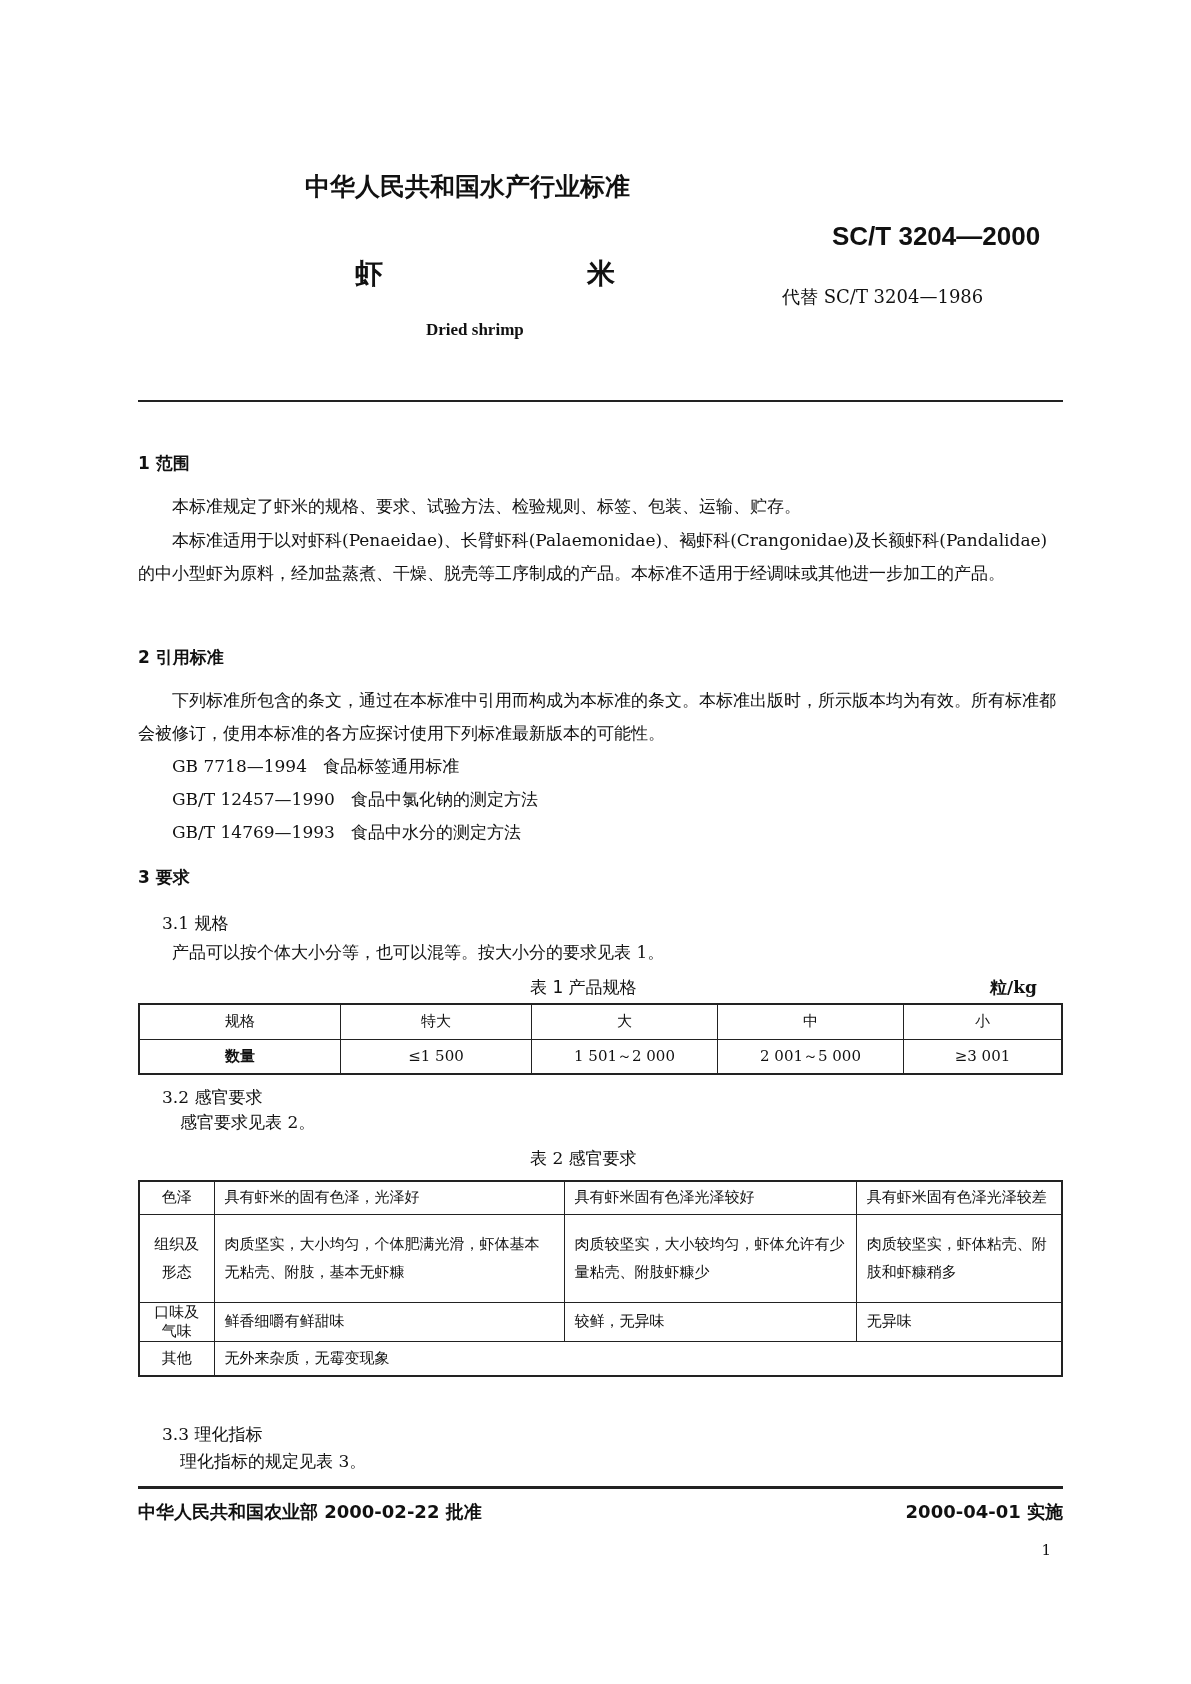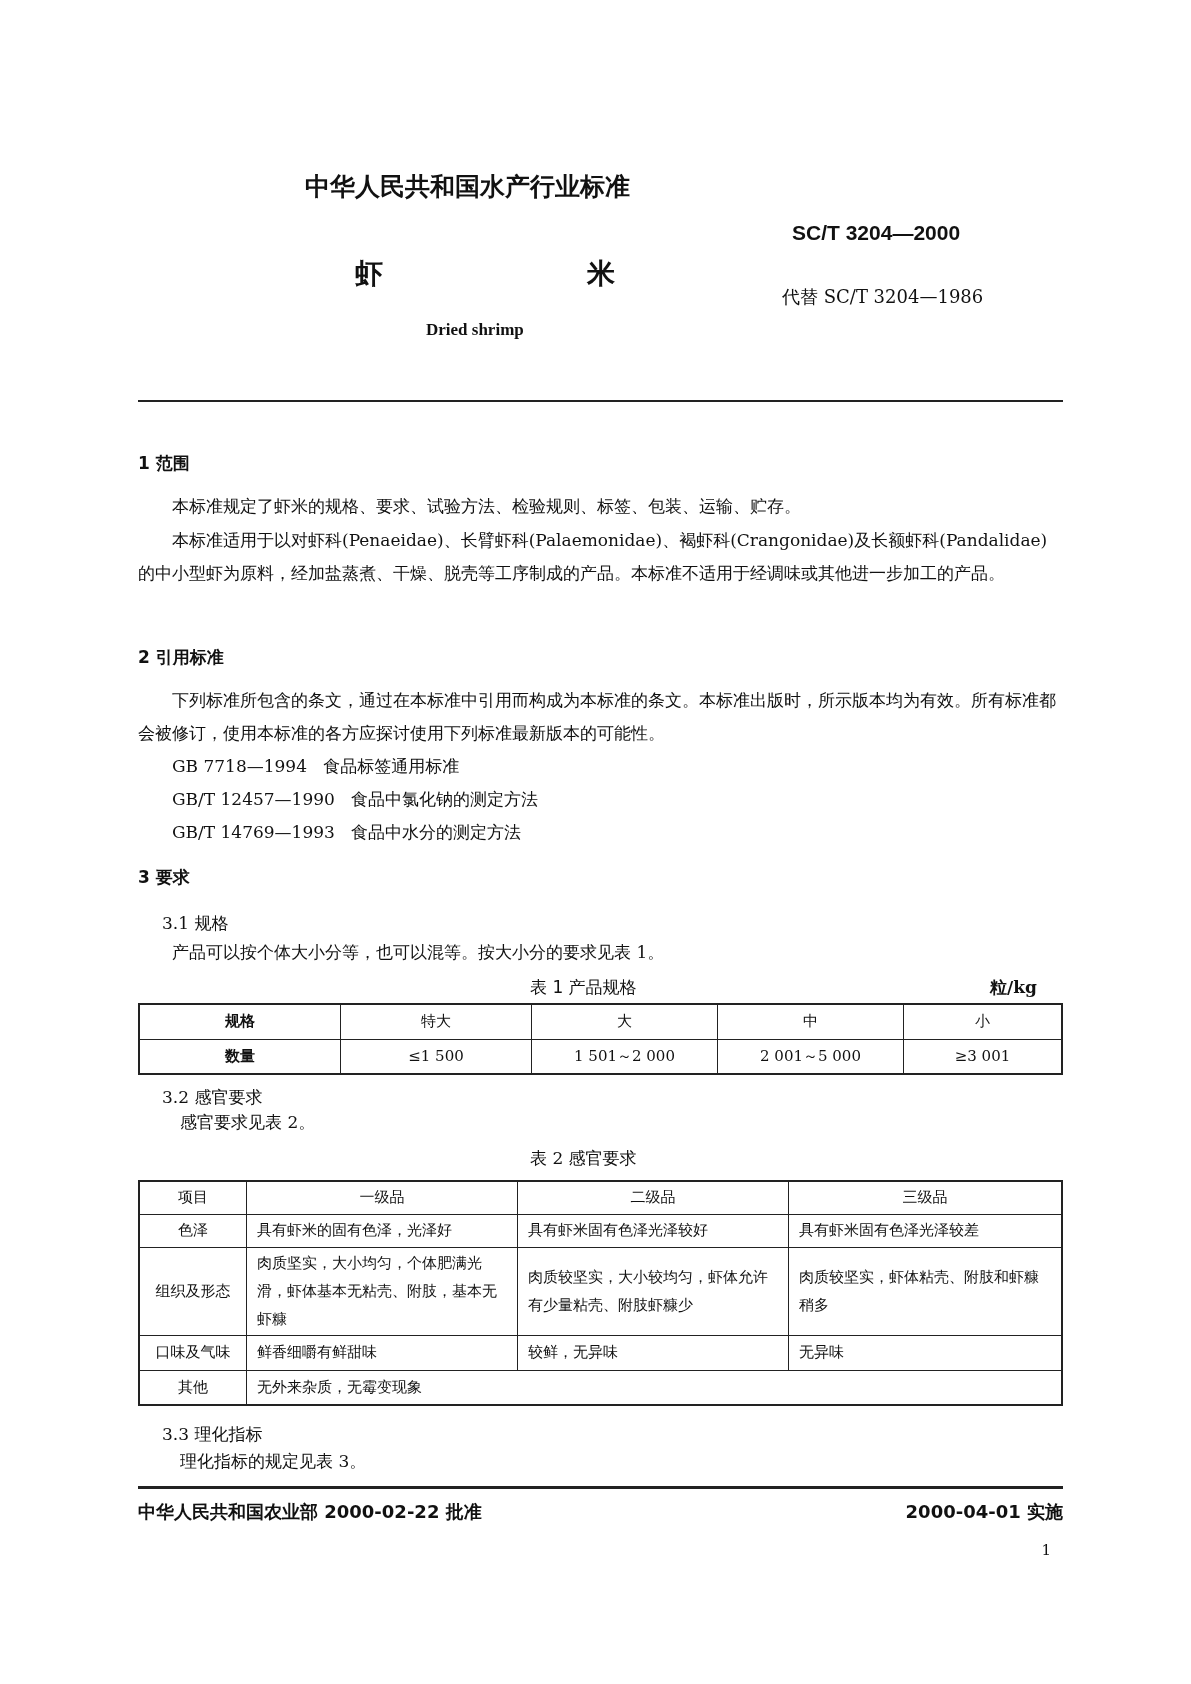--- a/index.html
+++ b/index.html
@@ -2,21 +2,21 @@
 <html><head>
 <meta charset="utf-8">
 <style>
   html, body { margin: 0; padding: 0; background: #ffffff; }
   body {
     width: 1191px; height: 1684px; position: relative; overflow: hidden;
     font-family: "DejaVu Serif", "Liberation Serif", serif; color: #111;
   }
   .abs { position: absolute; }
   .std-title { left: 305px; top: 170px; font-family: "DejaVu Sans", sans-serif; font-weight: bold; font-size: 25px; letter-spacing: 0px; }
-  .std-code { left: 792px; top: 221px; font-family: "Liberation Sans Narrow", "Liberation Sans", sans-serif; font-weight: bold; font-size: 21px; }
+  .std-code { left: 832px; top: 221px; font-family: "Liberation Sans Narrow", "Liberation Sans", sans-serif; font-weight: bold; font-size: 26px; }
   .std-replace { left: 782px; top: 285px; font-size: 18px; }
   .doc-title { left: 355px; top: 255px; width: 260px; font-family: "DejaVu Sans", sans-serif; font-weight: bold; font-size: 28px; display:flex; justify-content: space-between; }
   .doc-title-en { left: 426px; top: 320px; font-family: "Liberation Serif", serif; font-weight: bold; font-size: 17px; }
   .hr-top { left: 138px; top: 400px; width: 925px; height: 2px; background: #222; }
   .hr-bottom { left: 138px; top: 1486px; width: 925px; height: 3px; background: #222; }
 
   .sec-h { font-family: "DejaVu Sans", sans-serif; font-weight: bold; font-size: 17px; }
   .sub-h { font-size: 17px; margin-left: 24px; }
   .para { font-size: 17px; line-height: 33px; }
   .indent { text-indent: 34px; }
@@ -61,21 +61,21 @@
 
 <div class="abs sec-h" style="left:138px; top:866px;">3  要求</div>
 <div class="abs sub-h" style="left:138px; top:912px;">3.1  规格</div>
 <div class="abs para" style="left:172px; top:936px;">产品可以按个体大小分等，也可以混等。按大小分的要求见表 1。</div>
 <div class="abs" style="left:530px; top:976px; font-size:17px; font-family:'DejaVu Sans', sans-serif;">表 1   产品规格</div>
 <div class="abs" style="left:990px; top:976px; font-size:17px; font-weight:bold;">粒/kg</div>
 
 <table class="t" style="left:138px; top:1003px; width:925px;">
   <tbody>
       <tr style="height:35px;">
-    <td class="center" style="width:180px; font-weight:bold;">规格</td>
+    <td class="center" style="width:180px; font-weight:normal;">规格</td>
     <td class="center" style="width:170px;">特大</td>
     <td class="center" style="width:165px;">大</td>
     <td class="center" style="width:165px;">中</td>
     <td class="center">小</td>
   </tr>
   <tr style="height:35px;">
     <td class="center" style="font-weight:bold;">数量</td>
     <td class="center">≤1 500</td>
     <td class="center">1 501～2 000</td>
     <td class="center">2 001～5 000</td>
@@ -83,26 +83,20 @@
   </tr>
 </tbody>
   </table>
 
 <div class="abs sub-h" style="left:138px; top:1086px;">3.2  感官要求</div>
 <div class="abs para" style="left:180px; top:1106px;">感官要求见表 2。</div>
 <div class="abs" style="left:530px; top:1147px; font-size:17px;">表 2   感官要求</div>
 
 <table class="t" style="left:138px; top:1180px; width:925px; font-size:15px;">
   <tbody>
-      <tr style="height:33px;">
-    <td class="center" style="width:86px;">项目</td>
-    <td class="center" style="width:250px;">一级品</td>
-    <td class="center" style="width:250px;">二级品</td>
-    <td class="center">三级品</td>
-  </tr>
   <tr style="height:33px;padding-left:44px;">
     <td class="center">色泽</td>
     <td>具有虾米的固有色泽，光泽好</td>
     <td>具有虾米固有色泽光泽较好</td>
     <td>具有虾米固有色泽光泽较差</td>
   </tr>
   <tr style="height:88px; line-height:28px;">
     <td class="center">组织及形态</td>
     <td>肉质坚实，大小均匀，个体肥满光滑，虾体基本无粘壳、附肢，基本无虾糠</td>
     <td>肉质较坚实，大小较均匀，虾体允许有少量粘壳、附肢虾糠少</td>

